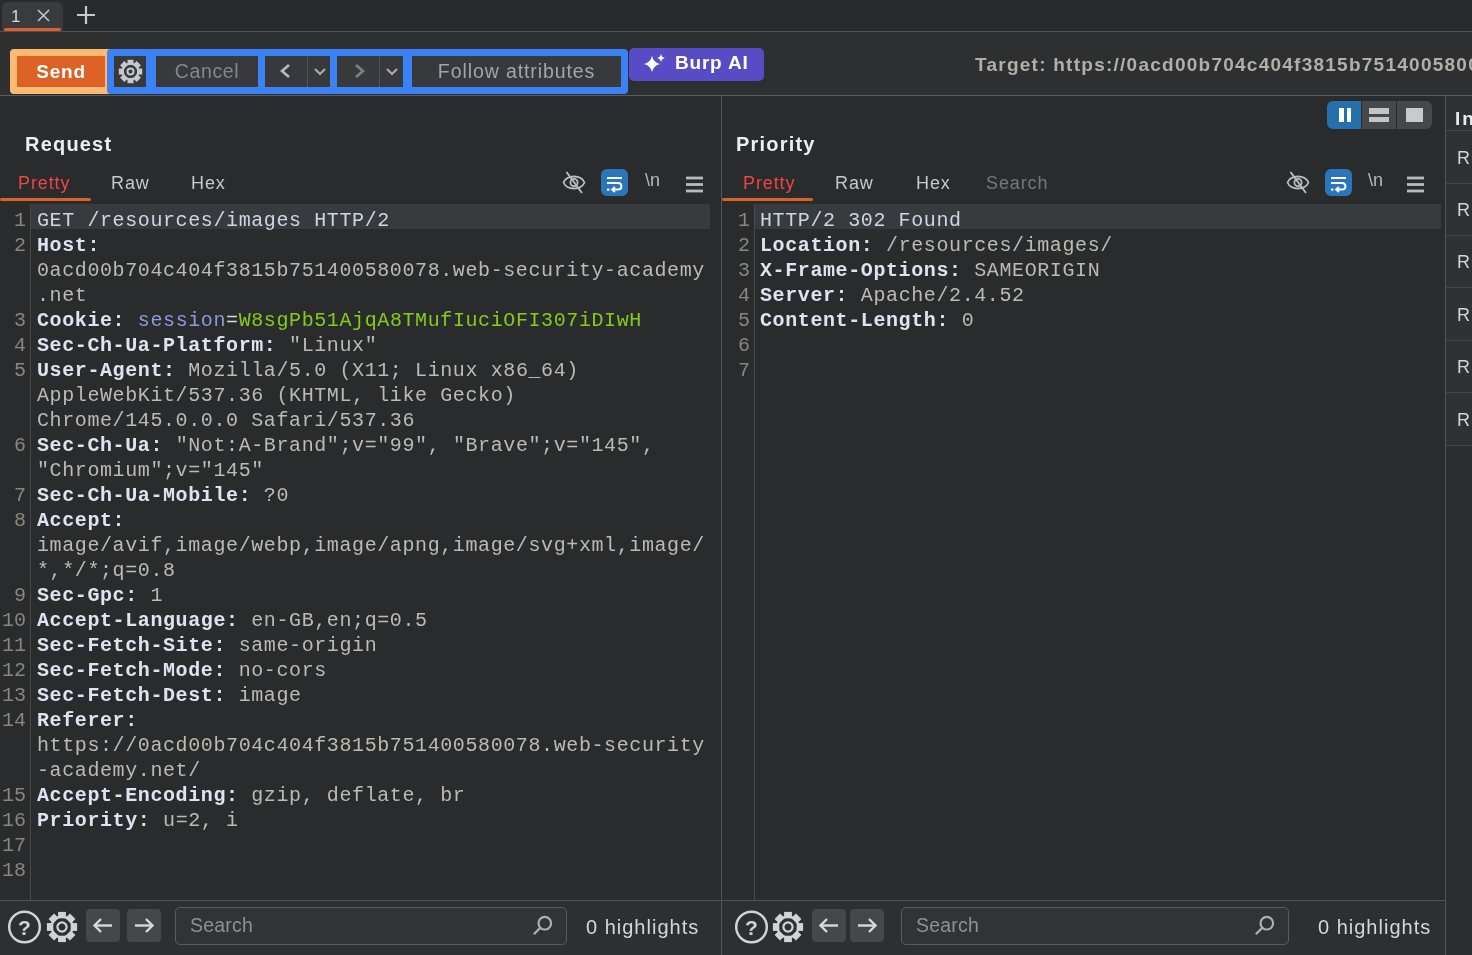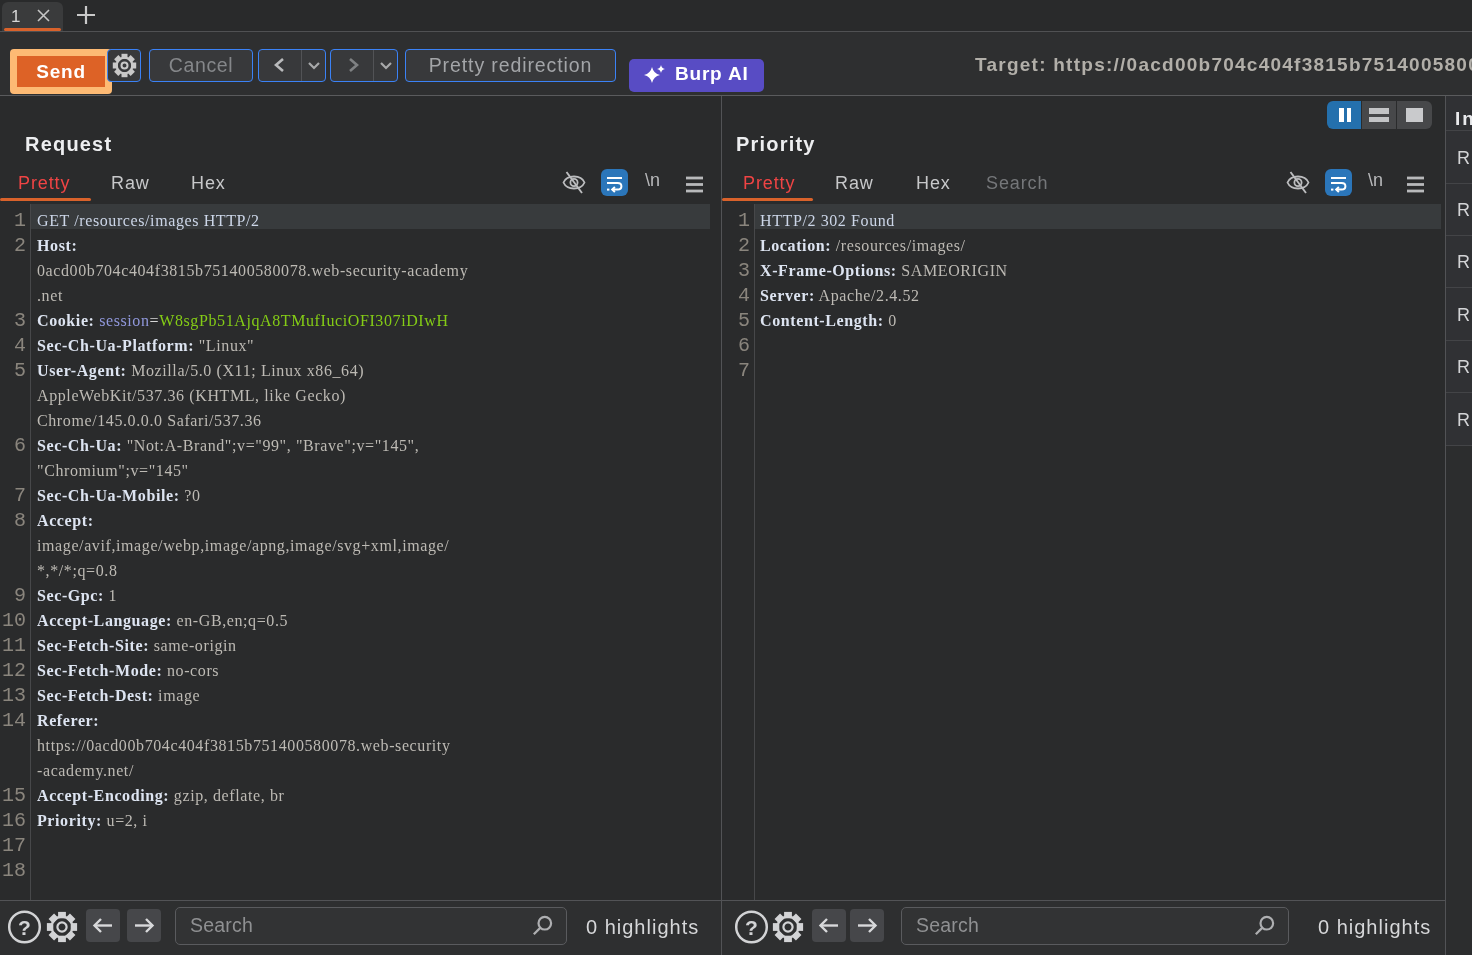--- a/index.html
+++ b/index.html
@@ -4,41 +4,41 @@
 <style>
   html,body{margin:0;padding:0;width:1472px;height:955px;overflow:hidden;background:#2a2b2c;font-family:"Liberation Sans",sans-serif;}
   .abs{position:absolute;}
   
   #tabbar{left:0;top:0;width:1472px;height:31px;background:#292a2b;border-bottom:1px solid #505153;}
   #tab1{left:2px;top:2px;width:61px;height:29px;background:#3a3b3c;border-radius:6px 6px 0 0;}
   #tab1 .num{left:9px;top:5px;font-size:17px;color:#d6d6d6;}
   #tabunder{left:4px;top:28px;width:57px;height:3px;background:#d9622b;border-radius:2px;}
   
   #toolbar{left:0;top:32px;width:1472px;height:63px;background:#2e2f30;border-bottom:1px solid #5a5b5d;}
-  .btn{position:absolute;top:49px;height:31px;border:1px solid #3b82f6;border-radius:4px;background:#38393b;}
+  .btn{position:absolute;top:49px;height:31px;border:7px solid #3b82f6;border-radius:4px;background:#38393b;}
   #send{left:10px;width:88px;background:#dd6226;border:7px solid #fdba74;color:#ffffff;font-weight:bold;font-size:19px;letter-spacing:0.8px;text-align:center;line-height:31px;}
   #gearbtn{left:107px;width:32px;}
   #cancel{left:149px;width:102px;color:#85878a;font-size:19.5px;letter-spacing:0.6px;text-align:center;line-height:31px;}
   #follow{left:405px;width:209px;color:#a3a5a8;font-size:19.5px;letter-spacing:0.9px;text-align:center;line-height:31px;}
-  #burpai{left:629px;width:135px;height:33px;top:59px;border:none;border-radius:5px;background:#584cc4;}
+  #burpai{left:629px;width:135px;height:33px;top:48px;border:none;border-radius:5px;background:#584cc4;}
   #burpai .t{position:absolute;left:46px;top:4px;color:#fff;font-weight:bold;font-size:19px;letter-spacing:0.8px;}
   #target{left:975px;top:54px;width:497px;height:26px;overflow:hidden;color:#b2afa9;font-weight:bold;font-size:19px;letter-spacing:1.25px;white-space:nowrap;}
   .segline{position:absolute;top:0;bottom:0;width:1px;background:#525356;}
   
   #main{left:0;top:96px;width:1472px;height:804px;}
   .vdiv{position:absolute;top:0;width:1px;height:859px;background:#525356;}
   .ptitle{position:absolute;top:37px;font-size:20px;font-weight:bold;letter-spacing:1.2px;color:#edeef0;}
   .ptab{position:absolute;top:77px;font-size:18px;letter-spacing:0.9px;}
   .ptab.on{color:#ef4444;}
   .ptab.off{color:#c7c8ca;}
   .ptab.dis{color:#75777a;}
   .underline{position:absolute;top:102px;width:91px;height:3px;background:#d9622b;border-radius:1.5px;}
   .gutline{position:absolute;top:108px;width:1px;height:696px;background:#47484a;}
   
-  .ed{position:absolute;top:112px;font-family:Liberation Serif, serif;font-size:16px;letter-spacing:0.6px;line-height:25px;white-space:pre;}
+  .ed{position:absolute;top:112px;font-family:Liberation Mono, monospace;font-size:20px;letter-spacing:0.6px;line-height:25px;white-space:pre;}
   .ln{position:absolute;top:112px;font-family:"Liberation Mono",monospace;font-size:20px;line-height:25px;color:#8a857d;text-align:right;white-space:pre;}
   .hl{position:absolute;height:25px;background:#383b3d;}
   .fl{color:#ccd6e8;}
   .hn{color:#dde4f1;font-weight:bold;}
   .hv{color:#bdbab4;}
   .ck{color:#9098dc;}
   .cv{color:#84cc16;text-align:center;}
   
   .bbar{position:absolute;top:804px;height:55px;background:#2e2f30;border-top:1px solid #525356;}
   .sq{position:absolute;top:8px;width:34px;height:33px;border-radius:4px;background:#46474a;}
@@ -99,21 +99,21 @@
 </div>
 <div class="btn" id="fwdbtn" style="left:330px;width:66px;">
   <svg class="abs" style="left:14px;top:7px" width="16" height="16">
       <path d="M5,2 L12,8 L5,14" stroke="#7f8183" stroke-width="2.6" fill="none"></path>
     </svg>
   <div class="segline" style="left:42px"></div>
   <svg class="abs" style="left:48px;top:11px" width="14" height="10">
       <path d="M2,2 L7,7 L12,2" stroke="#a8a9ab" stroke-width="2.2" fill="none"></path>
     </svg>
 </div>
-<div class="btn" id="follow">Pretty redirection</div>
+<div class="btn" id="follow">Follow attributes</div>
 <div class="btn" id="burpai">
   <svg class="abs" style="left:13px;top:5px" width="26" height="24">
     <path d="M10,3 Q11.5,9.5 18,11 Q11.5,12.5 10,19 Q8.5,12.5 2,11 Q8.5,9.5 10,3 Z" fill="#fff"></path>
     <path d="M19,1 Q19.7,4.3 23,5 Q19.7,5.7 19,9 Q18.3,5.7 15,5 Q18.3,4.3 19,1 Z" fill="#fff"></path>
   </svg>
   <div class="t">Burp AI</div>
 </div>
 <div class="abs" id="target">Target: https://0acd00b704c404f3815b751400580078.web-security-academy.net</div>
 
 <div class="abs" id="main">

